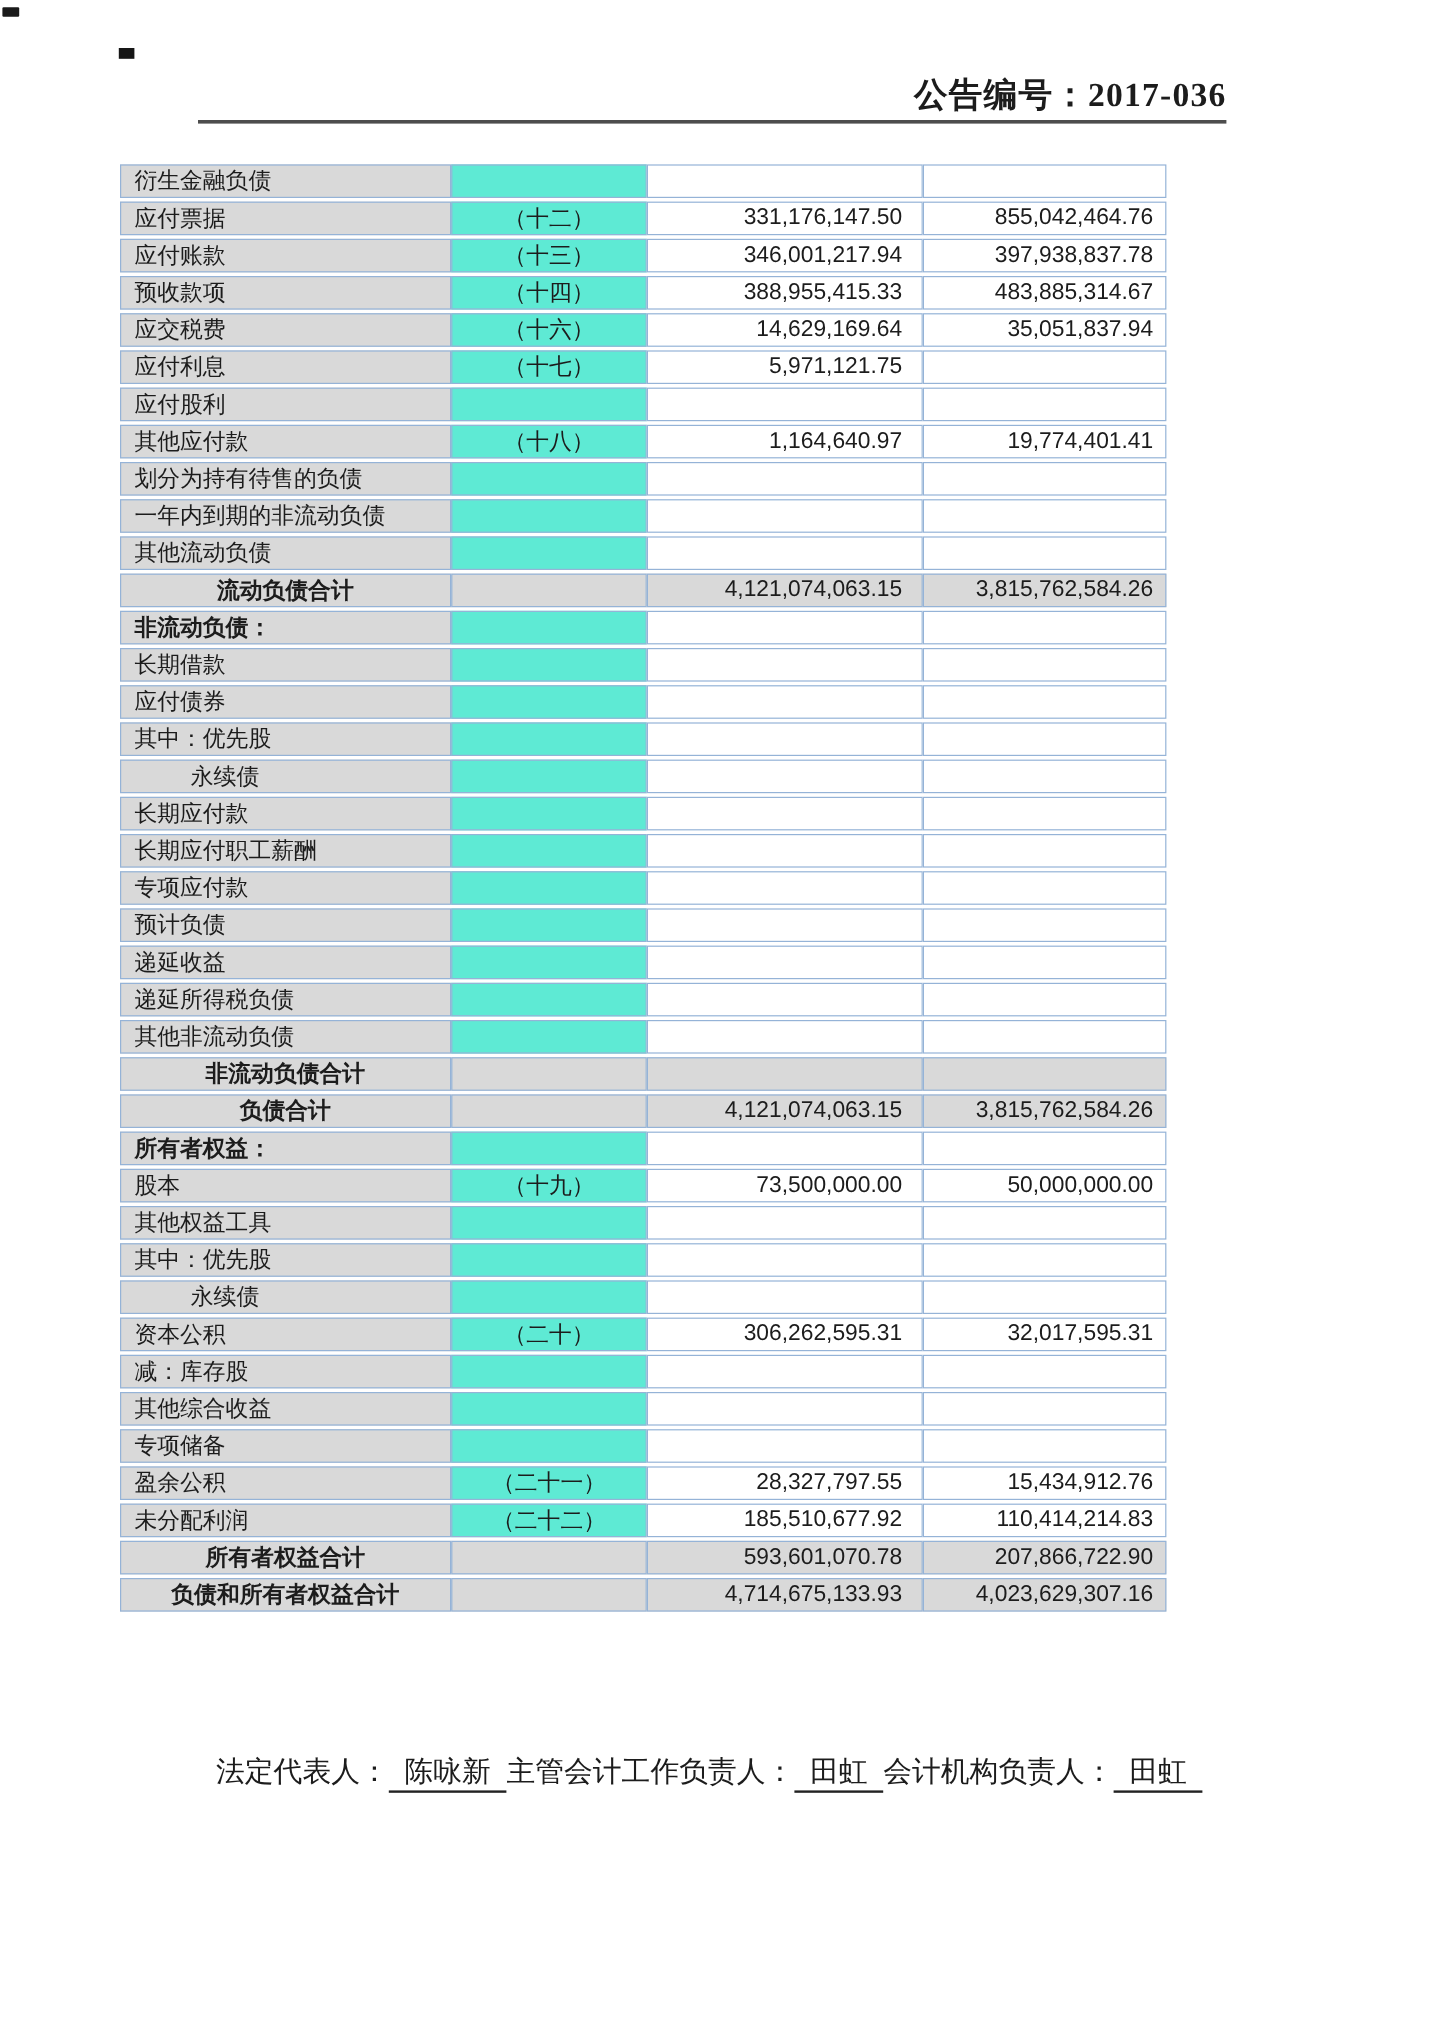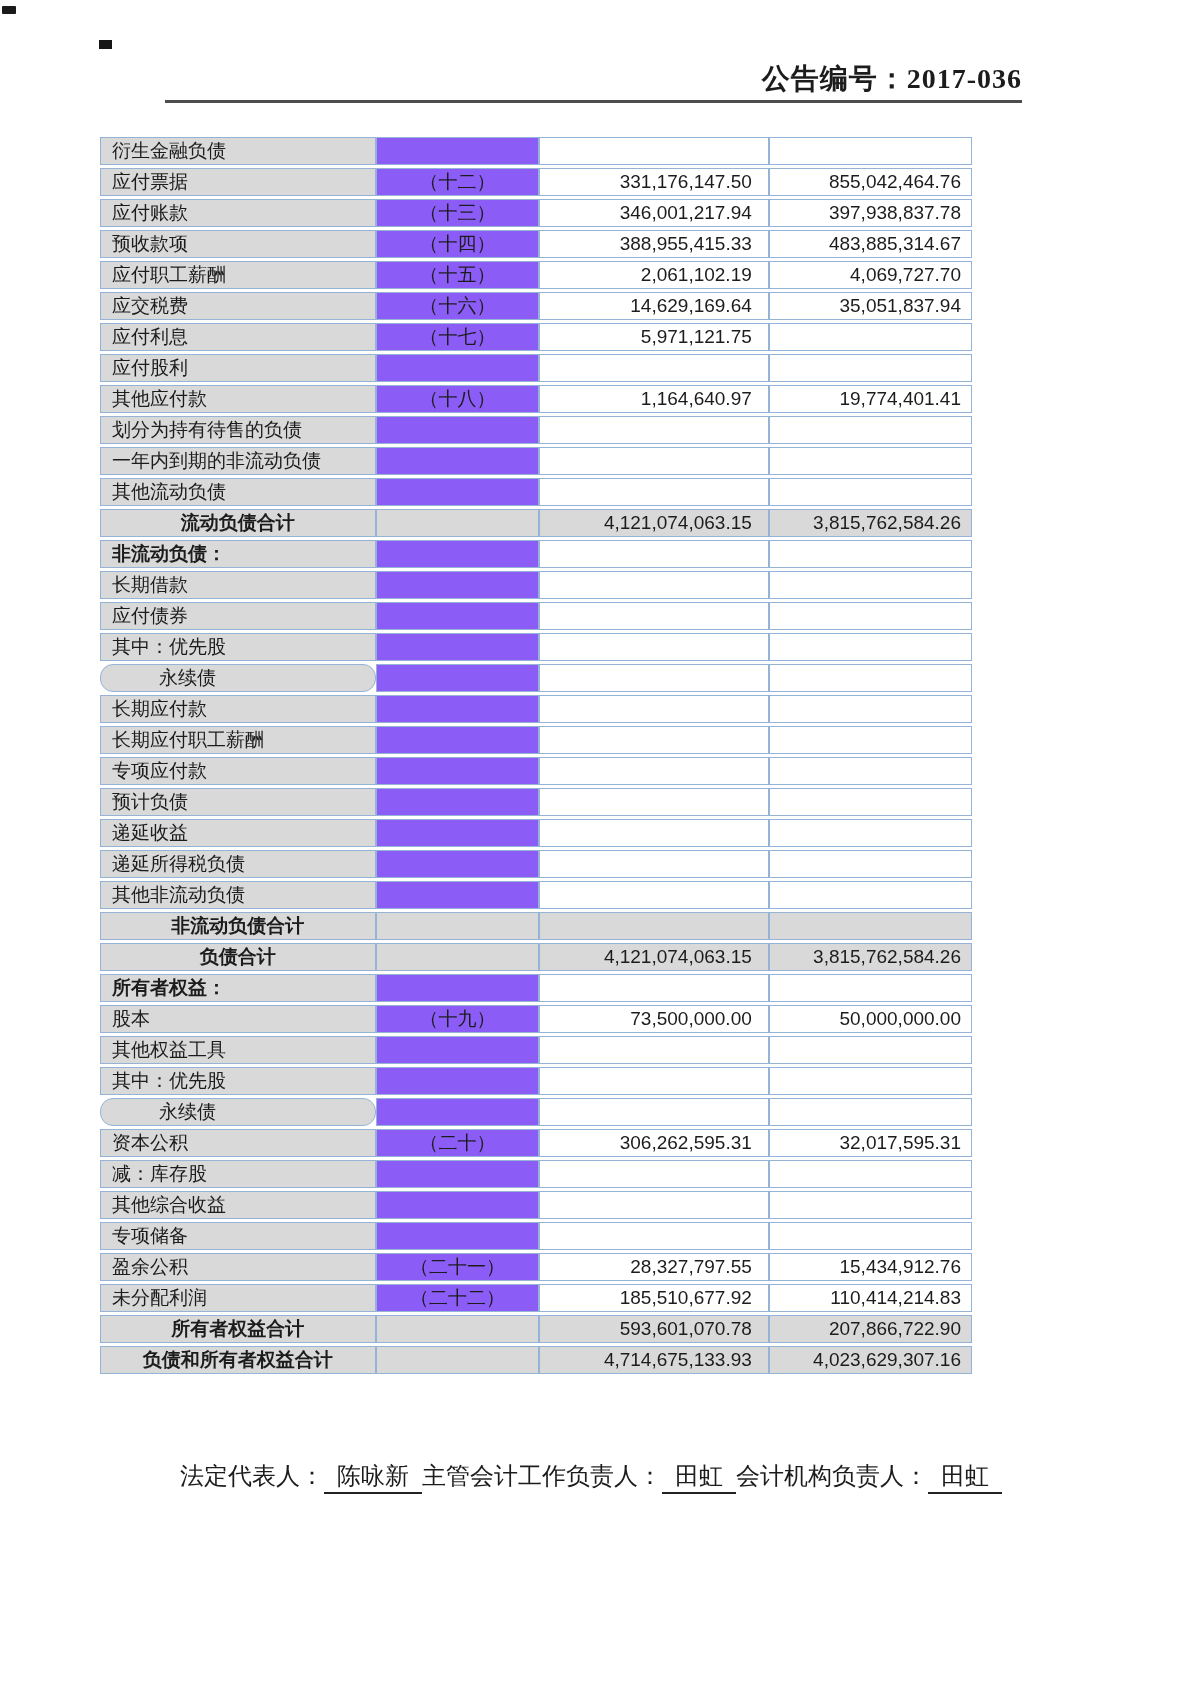--- a/index.html
+++ b/index.html
@@ -43,36 +43,36 @@
     vertical-align:middle;
     overflow:hidden;
     white-space:nowrap;
   }
   td.label {
     background:#d9d9d9;
     padding-left:11px;
   }
   td.note {
     text-align:center;
-    background:#8b5cf6;
+    background:#5eead4;
   }
   td.current, td.prior {
     text-align:right;
     background:#ffffff;
     font-family:"Liberation Sans", sans-serif;
     font-size:19px;
   }
   td.current { padding-right:16px; }
   td.prior   { padding-right:10px; }
   tr.row-section td.label { font-weight:bold; }
   tr.row-summary td { background:#d9d9d9; }
   tr.row-summary td.label {
     text-align:center; font-weight:bold; padding-left:0;
   }
-  td.label.indent { padding-left:58px;border-radius:13px; }
+  td.label.indent { padding-left:58px; }
   .footer {
     position:absolute; left:180px; top:1460px; width:792px;
     display:flex; justify-content:space-between; align-items:baseline;
     font-size:24px; white-space:nowrap;
   }
   .sig {
     display:inline-block;
     border-bottom:2px solid #222;
     padding:0 13px;
   }
@@ -111,26 +111,20 @@
     <td class="label">应付账款</td>
     <td class="note">（十三）</td>
     <td class="current">346,001,217.94</td>
     <td class="prior">397,938,837.78</td>
   </tr>
       <tr class="row-item">
     <td class="label">预收款项</td>
     <td class="note">（十四）</td>
     <td class="current">388,955,415.33</td>
     <td class="prior">483,885,314.67</td>
-  </tr>
-      <tr class="row-item">
-    <td class="label">应付职工薪酬</td>
-    <td class="note">（十五）</td>
-    <td class="current">2,061,102.19</td>
-    <td class="prior">4,069,727.70</td>
   </tr>
       <tr class="row-item">
     <td class="label">应交税费</td>
     <td class="note">（十六）</td>
     <td class="current">14,629,169.64</td>
     <td class="prior">35,051,837.94</td>
   </tr>
       <tr class="row-item">
     <td class="label">应付利息</td>
     <td class="note">（十七）</td>

